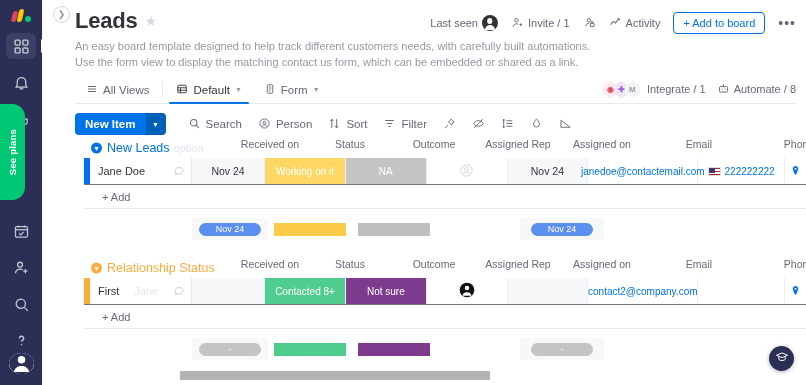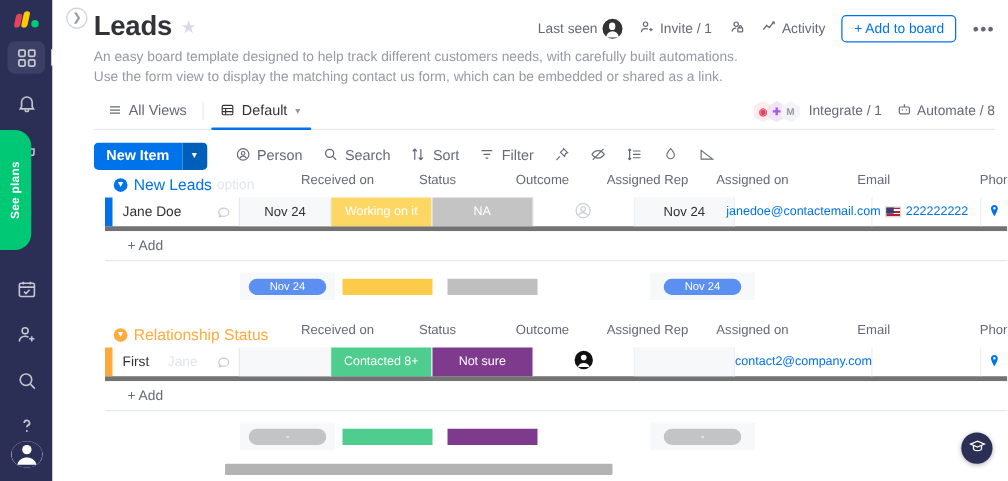--- a/index.html
+++ b/index.html
@@ -146,21 +146,21 @@
     color:#fff; font-size:7px;
   }
   .grp-title { font-size:12.5px; font-weight:400; white-space:nowrap; }
   .grp-placeholder { color:#e3e5ef; font-size:11px; margin-left:4px; }
 
   .hdr-cells { position:absolute; left:148px; top:0; display:flex; }
   .cell { text-align:center; font-size:10.5px; color:#676879; }
 
   .row {
     display:flex; align-items:stretch; height:27px;
-    background:#fff; border-bottom:4px solid #737373;
+    background:#fff; border-bottom:1px solid #737373;
   }
   .row-bar { width:6px; flex:0 0 6px; }
   .row-name {
     width:102px; flex:0 0 102px; display:flex; align-items:center; justify-content:space-between;
     padding:0 6px 0 8px; font-size:11px; border-right:1px solid #e6e9ef;
   }
   .name-ghost { color:#e3e5ef; }
   .bubble { color:#c3c6d4; }
   .bubble svg { width:12px; height:12px; display:block; }
   .cellbox { display:flex; align-items:center; justify-content:center; font-size:10.5px; border-right:1px solid #eceff5; }
@@ -366,20 +366,30 @@
       <span>
         <svg viewBox="0 0 24 24" fill="none" stroke="currentColor" stroke-width="1.8">
           <rect x="3.5" y="4.5" width="17" height="15" rx="1.8"></rect>
             <path d="M3.5 9.5h17M3.5 14.5h17M9 9.5v10"></path>
           </svg>
       </span>
       <span>Default</span>
       <span class="caret">▼</span>
     </div>
 
+    <div class="tab">
+      <span>
+        <svg viewBox="0 0 24 24" fill="none" stroke="currentColor" stroke-width="1.8">
+          <rect x="6.5" y="3.5" width="11" height="17" rx="2"></rect>
+            <path d="M9.5 8h5M9.5 12h5M9.5 16h3"></path>
+          </svg>
+      </span>
+      <span>Form</span>
+      <span class="caret">▼</span>
+    </div>
 
     <div class="tabs-right">
       <div class="hexes">
         <div class="hex h1">◉</div>
         <div class="hex h2">✚</div>
         <div class="hex h3">M</div>
       </div>
       <div class="tr-item">
         <span>Integrate / 1</span>
       </div>
@@ -398,37 +408,37 @@
   </div>
 
   <div class="toolbar">
     <div class="newitem">
       <div class="lbl">New Item</div>
       <div class="arw">▼</div>
     </div>
 
     <div class="tb">
       <span>
+        <svg viewBox="0 0 24 24" fill="none" stroke="currentColor" stroke-width="1.9">
+          <circle cx="10.5" cy="10.5" r="6"></circle>
+            <path d="M15 15l5 5"></path>
+          </svg>
+      </span>
+      <span>Search</span>
+    </div>
+
+    <div class="tb">
+      <span>
         <svg viewBox="0 0 24 24" fill="none" stroke="currentColor" stroke-width="1.7">
           <circle cx="12" cy="12" r="8.5"></circle>
             <circle cx="12" cy="10.3" r="2.6"></circle>
           <path d="M7.2 17.6c.9-2 2.7-3 4.8-3s3.9 1 4.8 3"></path>
           </svg>
       </span>
       <span>Person</span>
-    </div>
-
-    <div class="tb">
-      <span>
-        <svg viewBox="0 0 24 24" fill="none" stroke="currentColor" stroke-width="1.9">
-          <circle cx="10.5" cy="10.5" r="6"></circle>
-            <path d="M15 15l5 5"></path>
-          </svg>
-      </span>
-      <span>Search</span>
     </div>
 
     <div class="tb">
       <span>
         <svg viewBox="0 0 24 24" fill="none" stroke="currentColor" stroke-width="1.8">
           <path d="M7 4v16M7 4L4 7.5M7 4l3 3.5"></path>
             <path d="M16 20V4M16 20l-3-3.5M16 20l3-3.5"></path>
           </svg>
       </span>
       <span>Sort</span>

